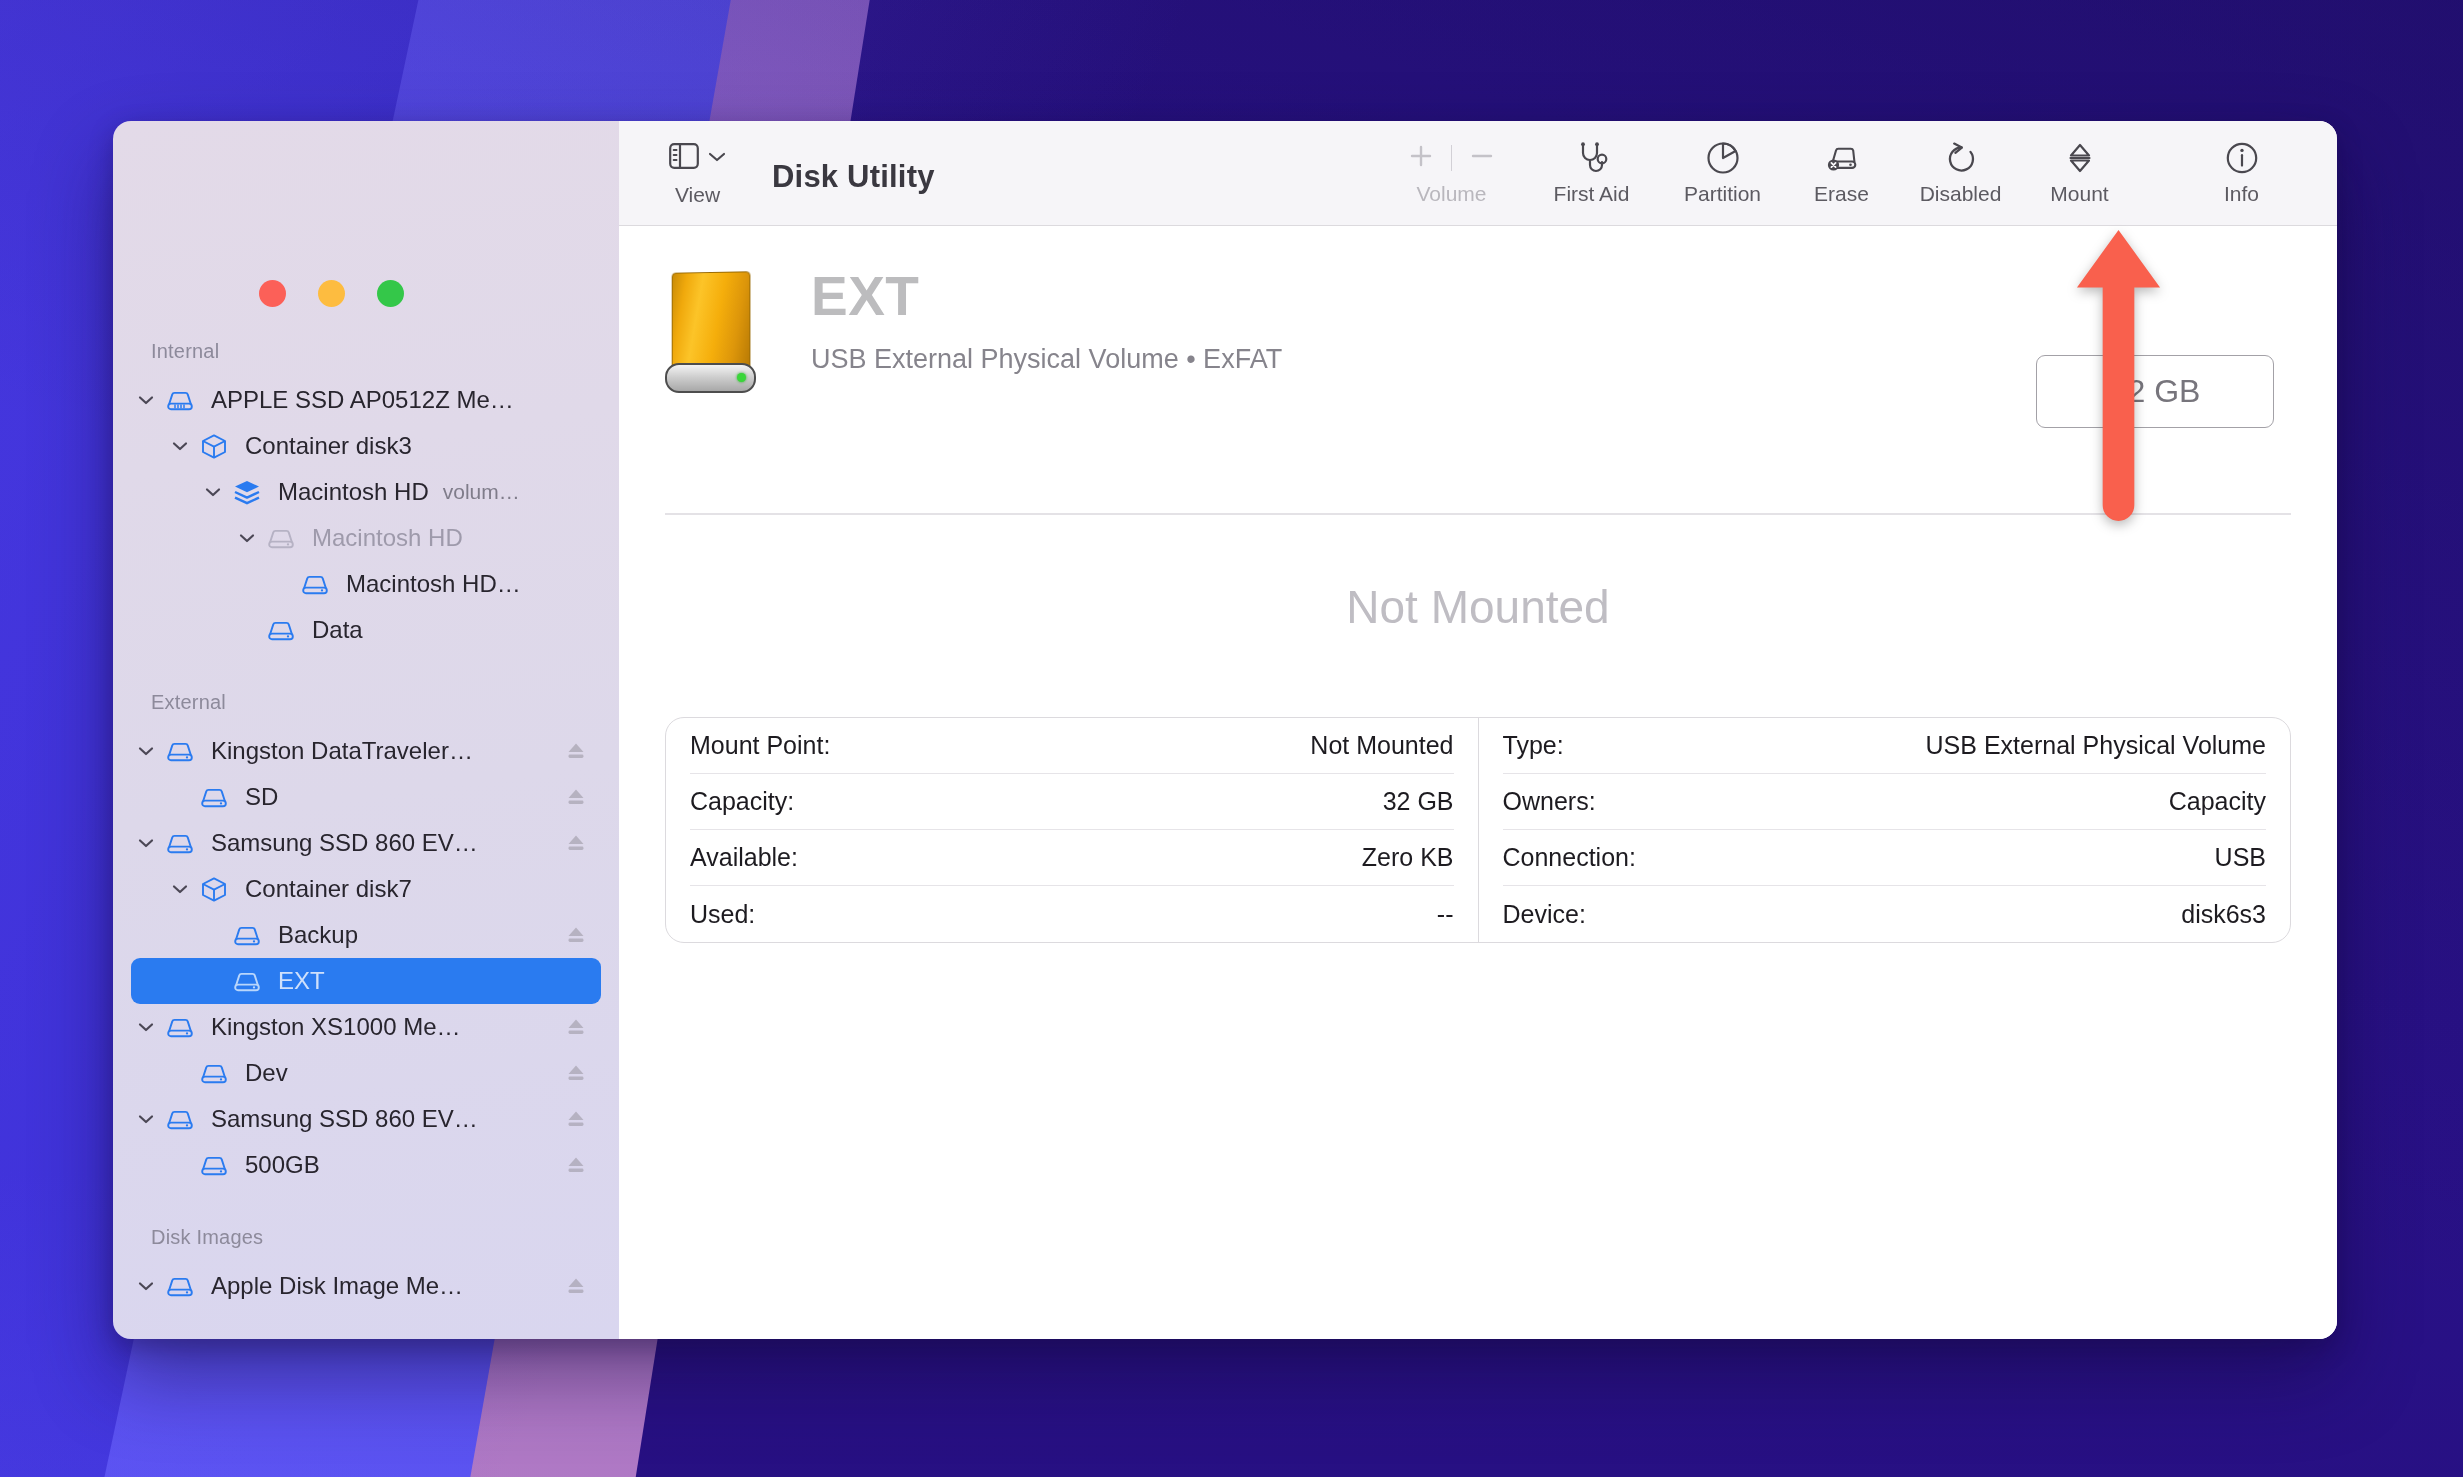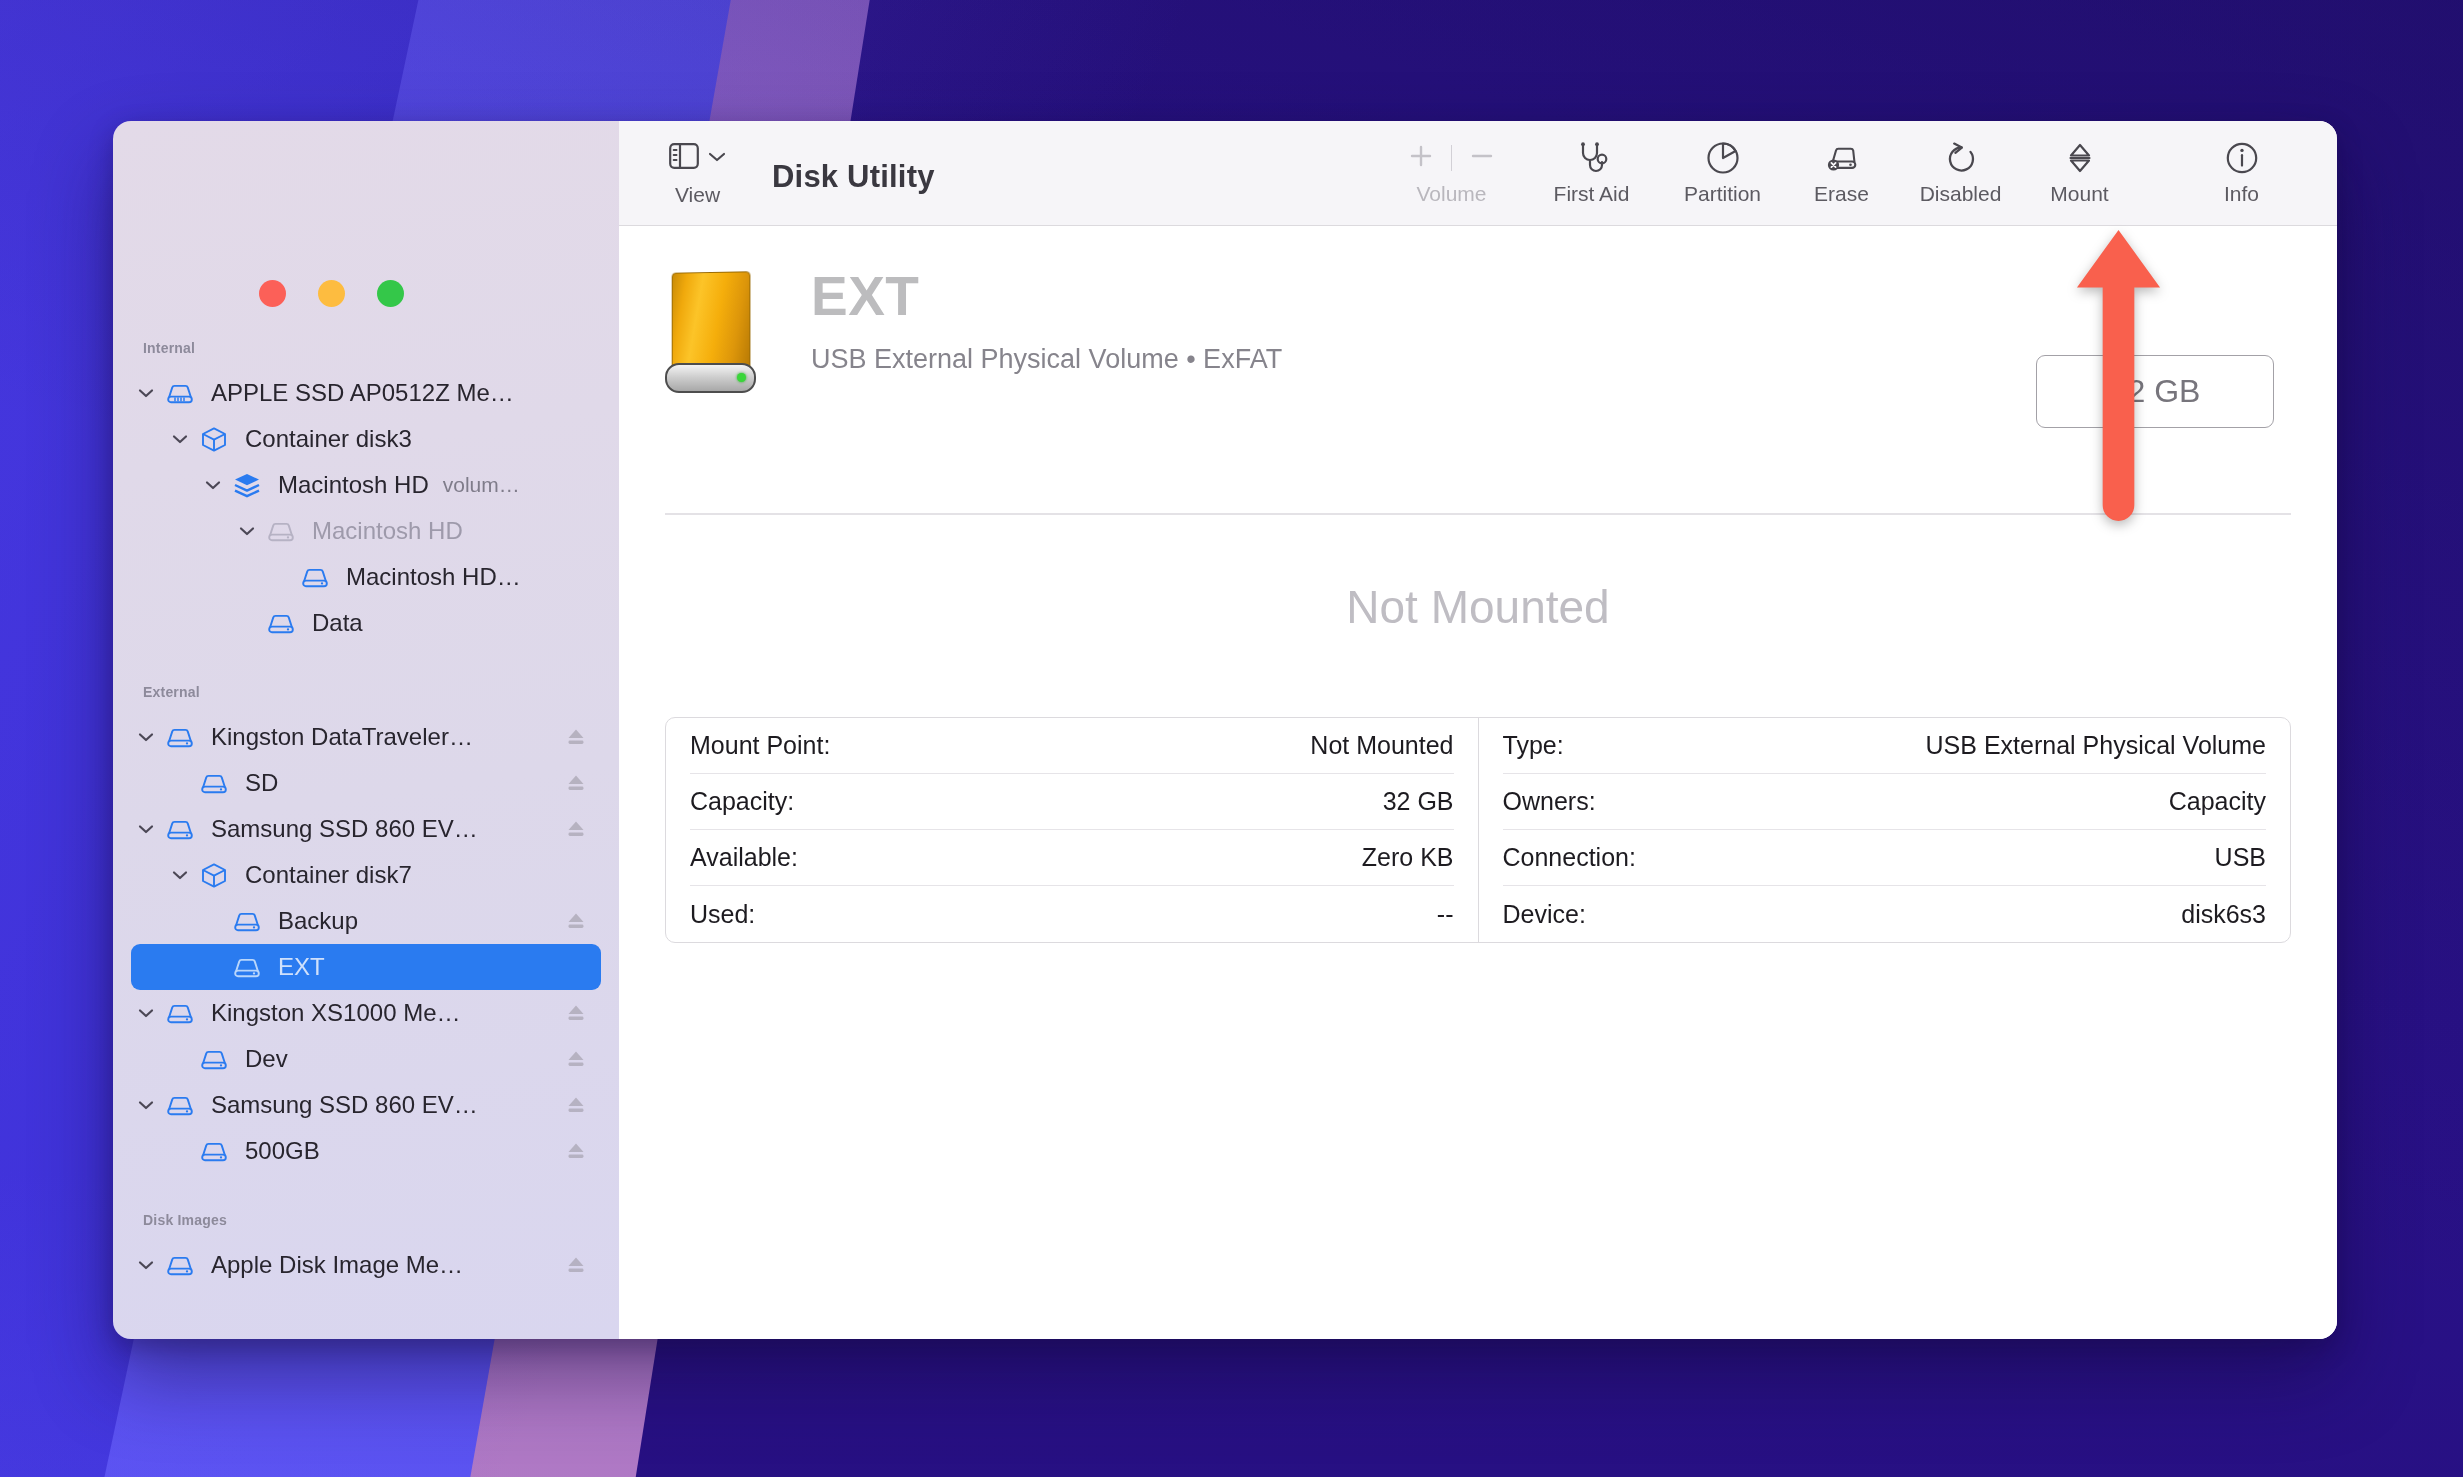--- a/index.html
+++ b/index.html
@@ -80,22 +80,22 @@
     display:flex; gap:32px;
   }
   .light{ width:27px; height:27px; border-radius:50%; }
   .light.red{ background:#fc6058; }
   .light.yellow{ background:#fdbc40; }
   .light.green{ background:#34c749; }
 
   .sb-scroll{ position:absolute; inset:0; padding-top:211px; }
 
   .sb-section{
-    font-size:14px; font-weight:bold; color:#8d8a9b;
-    padding:8px 0 14px 30px;
+    font-size:20px; font-weight:normal; color:#8d8a9b;
+    padding:8px 0 14px 38px;
     letter-spacing:0.2px;
   }
   .sb-section.second{ padding-top:38px; }
 
   .sb-row{
     position:relative;
     height:46px;
     display:flex; align-items:center;
     margin:0 18px;
     border-radius:9px;
@@ -243,21 +243,21 @@
     position:absolute; left:0; right:0; top:354px;
     text-align:center;
     font-size:46px; color:#bfbdc3;
   }
 
   
   .info{
     position:absolute; left:46px; right:46px; top:491px;
     height:226px;
     border:1.6px solid #dcdade;
-    border-radius:10px;
+    border-radius:19px;
     display:flex;
     background:#fff;
   }
   .info-col{ flex:1; padding:0 24px; }
   .info-col + .info-col{ border-left:1.6px solid #dcdade; }
   .info-row{
     height:56px;
     display:flex; align-items:center; justify-content:space-between;
     border-bottom:1.4px solid #e6e4e8;
   }

